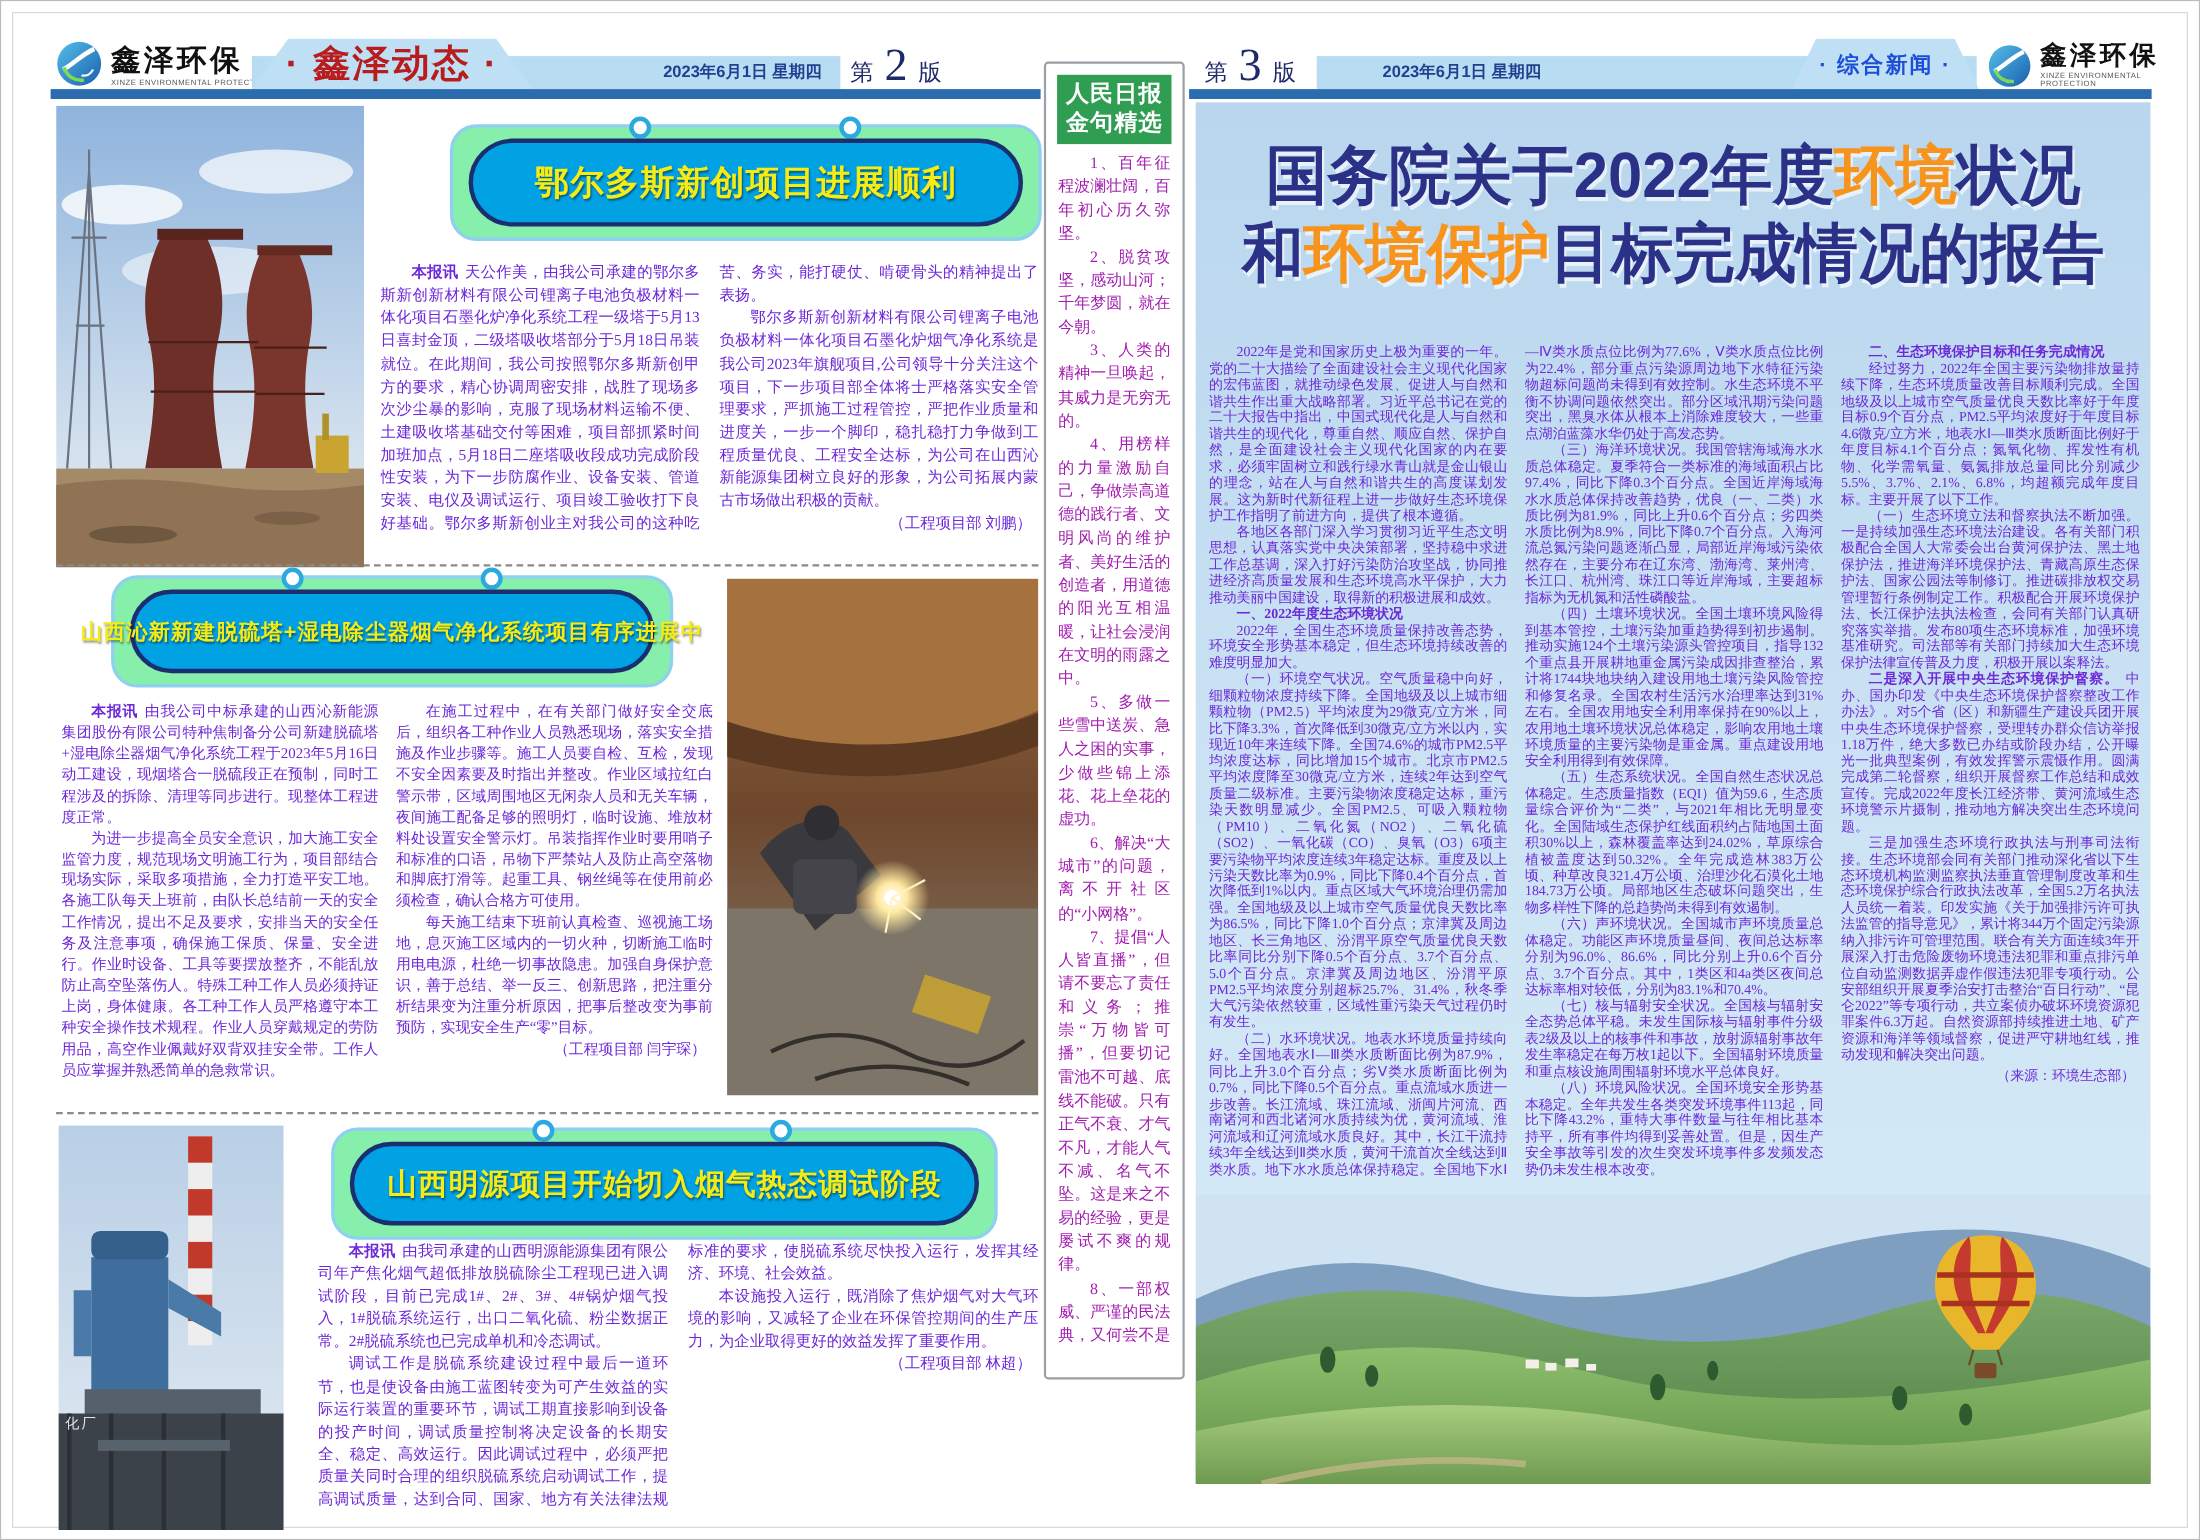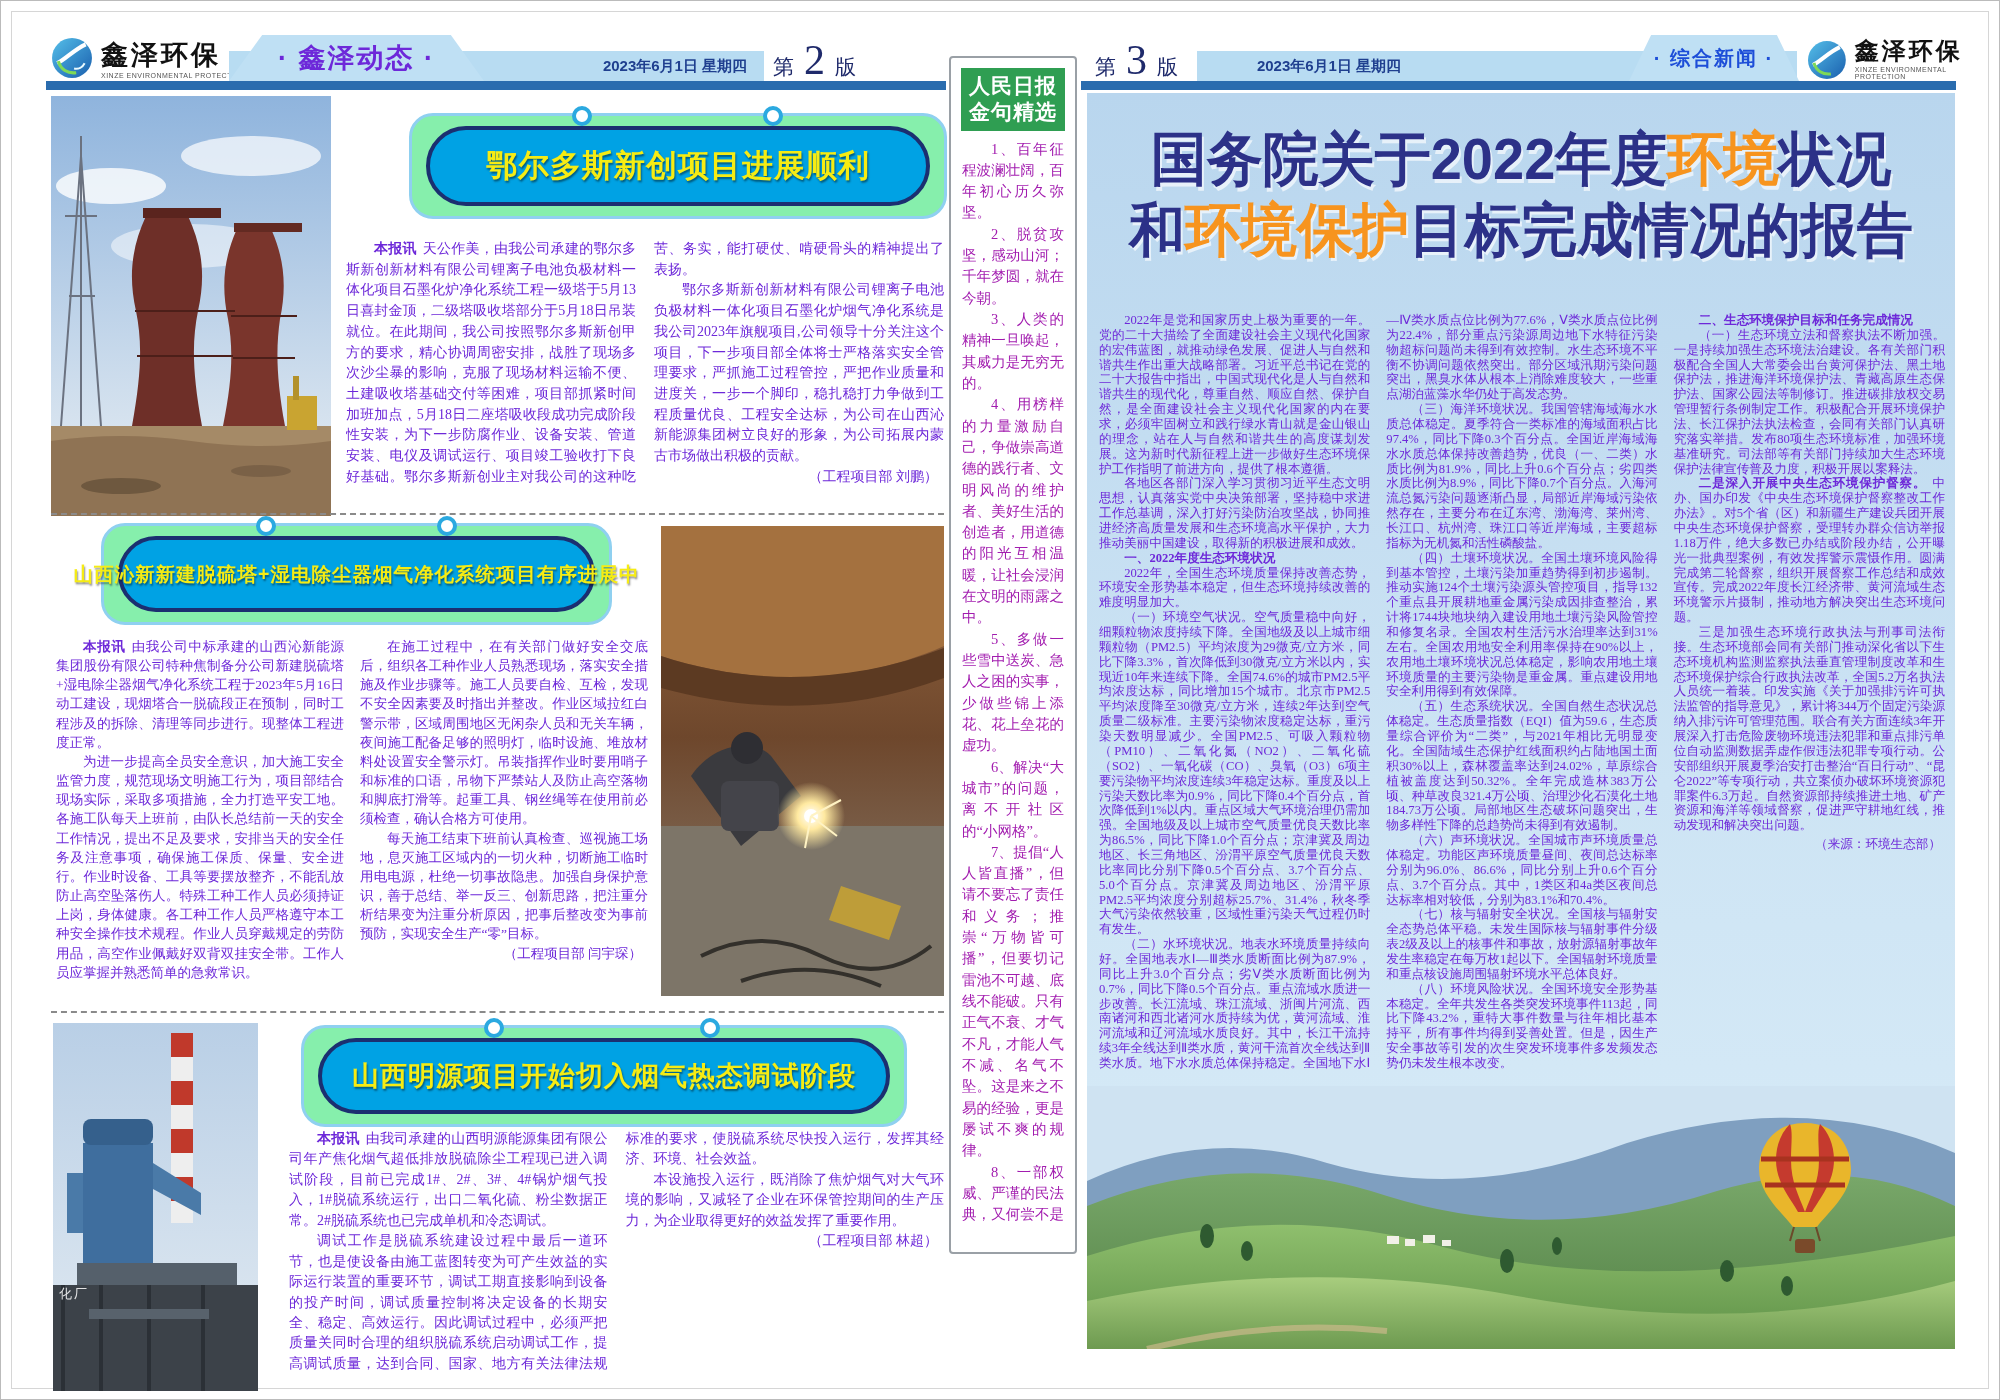--- a/index.html
+++ b/index.html
@@ -7,21 +7,21 @@
           font-family:"Liberation Sans",sans-serif;border:1px solid #bbb;box-sizing:border-box;}
   .frame{position:absolute;inset:10px;border:1px solid #d6d6d6;pointer-events:none;}
 
   
   .brand{position:absolute;display:flex;align-items:flex-end;gap:8px;}
   .brand-name{font-size:27px;font-weight:900;color:#111;letter-spacing:3px;line-height:1;}
   .brand-sub{font-size:7px;color:#555;letter-spacing:.5px;margin-top:3px;}
   .strip{position:absolute;height:30px;background:#b8dcf2;}
   .flag{position:absolute;height:46px;background:#bfe0f4;display:flex;align-items:center;justify-content:center;
         clip-path:polygon(13% 0,87% 0,100% 100%,0 100%);}
-  .flag span{font-size:27px;font-weight:900;letter-spacing:2px;color:#6d28d9;}
+  .flag span{font-size:34px;font-weight:900;letter-spacing:2px;color:#b91c1c;}
   .date-label{position:absolute;font-size:15px;font-weight:bold;color:#1f3f8f;line-height:30px;}
   .pageno{position:absolute;color:#1f2a6b;display:flex;align-items:baseline;gap:10px;}
   .pageno .pfx{font-size:21px;}
   .pageno .num{font-size:42px;font-family:"Liberation Serif",serif;line-height:1;}
   .navybar{position:absolute;height:9px;background:#2a6cae;}
 
   
   .banner{position:absolute;background:#86efac;border:3px solid #8fd0f0;border-radius:24px;}
   .banner .pill{position:absolute;left:14px;right:14px;top:10px;bottom:10px;background:#00a2e4;
                 border:4px solid #1b2f70;border-radius:46px;display:flex;align-items:center;justify-content:center;}
@@ -290,20 +290,21 @@
       <p class="rpara ">2022年，全国生态环境质量保持改善态势，环境安全形势基本稳定，但生态环境持续改善的难度明显加大。</p>
       <p class="rpara ">（一）环境空气状况。空气质量稳中向好，细颗粒物浓度持续下降。全国地级及以上城市细颗粒物（PM2.5）平均浓度为29微克/立方米，同比下降3.3%，首次降低到30微克/立方米以内，实现近10年来连续下降。全国74.6%的城市PM2.5平均浓度达标，同比增加15个城市。北京市PM2.5平均浓度降至30微克/立方米，连续2年达到空气质量二级标准。主要污染物浓度稳定达标，重污染天数明显减少。全国PM2.5、可吸入颗粒物（PM10）、二氧化氮（NO2）、二氧化硫（SO2）、一氧化碳（CO）、臭氧（O3）6项主要污染物平均浓度连续3年稳定达标。重度及以上污染天数比率为0.9%，同比下降0.4个百分点，首次降低到1%以内。重点区域大气环境治理仍需加强。全国地级及以上城市空气质量优良天数比率为86.5%，同比下降1.0个百分点；京津冀及周边地区、长三角地区、汾渭平原空气质量优良天数比率同比分别下降0.5个百分点、3.7个百分点、5.0个百分点。京津冀及周边地区、汾渭平原PM2.5平均浓度分别超标25.7%、31.4%，秋冬季大气污染依然较重，区域性重污染天气过程仍时有发生。</p>
       <p class="rpara ">（二）水环境状况。地表水环境质量持续向好。全国地表水Ⅰ—Ⅲ类水质断面比例为87.9%，同比上升3.0个百分点；劣Ⅴ类水质断面比例为0.7%，同比下降0.5个百分点。重点流域水质进一步改善。长江流域、珠江流域、浙闽片河流、西南诸河和西北诸河水质持续为优，黄河流域、淮河流域和辽河流域水质良好。其中，长江干流持续3年全线达到Ⅱ类水质，黄河干流首次全线达到Ⅱ类水质。地下水水质总体保持稳定。全国地下水Ⅰ—Ⅳ类水质点位比例为77.6%，Ⅴ类水质点位比例为22.4%，部分重点污染源周边地下水特征污染物超标问题尚未得到有效控制。水生态环境不平衡不协调问题依然突出。部分区域汛期污染问题突出，黑臭水体从根本上消除难度较大，一些重点湖泊蓝藻水华仍处于高发态势。</p>
       <p class="rpara ">（三）海洋环境状况。我国管辖海域海水水质总体稳定。夏季符合一类标准的海域面积占比97.4%，同比下降0.3个百分点。全国近岸海域海水水质总体保持改善趋势，优良（一、二类）水质比例为81.9%，同比上升0.6个百分点；劣四类水质比例为8.9%，同比下降0.7个百分点。入海河流总氮污染问题逐渐凸显，局部近岸海域污染依然存在，主要分布在辽东湾、渤海湾、莱州湾、长江口、杭州湾、珠江口等近岸海域，主要超标指标为无机氮和活性磷酸盐。</p>
       <p class="rpara ">（四）土壤环境状况。全国土壤环境风险得到基本管控，土壤污染加重趋势得到初步遏制。推动实施124个土壤污染源头管控项目，指导132个重点县开展耕地重金属污染成因排查整治，累计将1744块地块纳入建设用地土壤污染风险管控和修复名录。全国农村生活污水治理率达到31%左右。全国农用地安全利用率保持在90%以上，农用地土壤环境状况总体稳定，影响农用地土壤环境质量的主要污染物是重金属。重点建设用地安全利用得到有效保障。</p>
       <p class="rpara ">（五）生态系统状况。全国自然生态状况总体稳定。生态质量指数（EQI）值为59.6，生态质量综合评价为“二类”，与2021年相比无明显变化。全国陆域生态保护红线面积约占陆地国土面积30%以上，森林覆盖率达到24.02%，草原综合植被盖度达到50.32%。全年完成造林383万公顷、种草改良321.4万公顷、治理沙化石漠化土地184.73万公顷。局部地区生态破坏问题突出，生物多样性下降的总趋势尚未得到有效遏制。</p>
       <p class="rpara ">（六）声环境状况。全国城市声环境质量总体稳定。功能区声环境质量昼间、夜间总达标率分别为96.0%、86.6%，同比分别上升0.6个百分点、3.7个百分点。其中，1类区和4a类区夜间总达标率相对较低，分别为83.1%和70.4%。</p>
       <p class="rpara ">（七）核与辐射安全状况。全国核与辐射安全态势总体平稳。未发生国际核与辐射事件分级表2级及以上的核事件和事故，放射源辐射事故年发生率稳定在每万枚1起以下。全国辐射环境质量和重点核设施周围辐射环境水平总体良好。</p>
       <p class="rpara ">（八）环境风险状况。全国环境安全形势基本稳定。全年共发生各类突发环境事件113起，同比下降43.2%，重特大事件数量与往年相比基本持平，所有事件均得到妥善处置。但是，因生产安全事故等引发的次生突发环境事件多发频发态势仍未发生根本改变。</p>
       <p class="rpara bold">二、生态环境保护目标和任务完成情况</p>
+      <p class="rpara ">经过努力，2022年全国主要污染物排放量持续下降，生态环境质量改善目标顺利完成。全国地级及以上城市空气质量优良天数比率好于年度目标0.9个百分点，PM2.5平均浓度好于年度目标4.6微克/立方米，地表水Ⅰ—Ⅲ类水质断面比例好于年度目标4.1个百分点；氮氧化物、挥发性有机物、化学需氧量、氨氮排放总量同比分别减少5.5%、3.7%、2.1%、6.8%，均超额完成年度目标。主要开展了以下工作。</p>
       <p class="rpara ">（一）生态环境立法和督察执法不断加强。一是持续加强生态环境法治建设。各有关部门积极配合全国人大常委会出台黄河保护法、黑土地保护法，推进海洋环境保护法、青藏高原生态保护法、国家公园法等制修订。推进碳排放权交易管理暂行条例制定工作。积极配合开展环境保护法、长江保护法执法检查，会同有关部门认真研究落实举措。发布80项生态环境标准，加强环境基准研究。司法部等有关部门持续加大生态环境保护法律宣传普及力度，积极开展以案释法。</p>
       <p class="rpara "><b>二是深入开展中央生态环境保护督察。</b>中办、国办印发《中央生态环境保护督察整改工作办法》。对5个省（区）和新疆生产建设兵团开展中央生态环境保护督察，受理转办群众信访举报1.18万件，绝大多数已办结或阶段办结，公开曝光一批典型案例，有效发挥警示震慑作用。圆满完成第二轮督察，组织开展督察工作总结和成效宣传。完成2022年度长江经济带、黄河流域生态环境警示片摄制，推动地方解决突出生态环境问题。</p>
       <p class="rpara ">三是加强生态环境行政执法与刑事司法衔接。生态环境部会同有关部门推动深化省以下生态环境机构监测监察执法垂直管理制度改革和生态环境保护综合行政执法改革，全国5.2万名执法人员统一着装。印发实施《关于加强排污许可执法监管的指导意见》，累计将344万个固定污染源纳入排污许可管理范围。联合有关方面连续3年开展深入打击危险废物环境违法犯罪和重点排污单位自动监测数据弄虚作假违法犯罪专项行动。公安部组织开展夏季治安打击整治“百日行动”、“昆仑2022”等专项行动，共立案侦办破坏环境资源犯罪案件6.3万起。自然资源部持续推进土地、矿产资源和海洋等领域督察，促进严守耕地红线，推动发现和解决突出问题。</p>
       <p class="rpara source">（来源：环境生态部）</p>
     </div>
 
   <div class="landscape">
     <svg viewBox="0 0 868 263" preserveAspectRatio="none">
       <defs>
         <linearGradient id="hillA" x1="0" y1="0" x2="0" y2="1">

